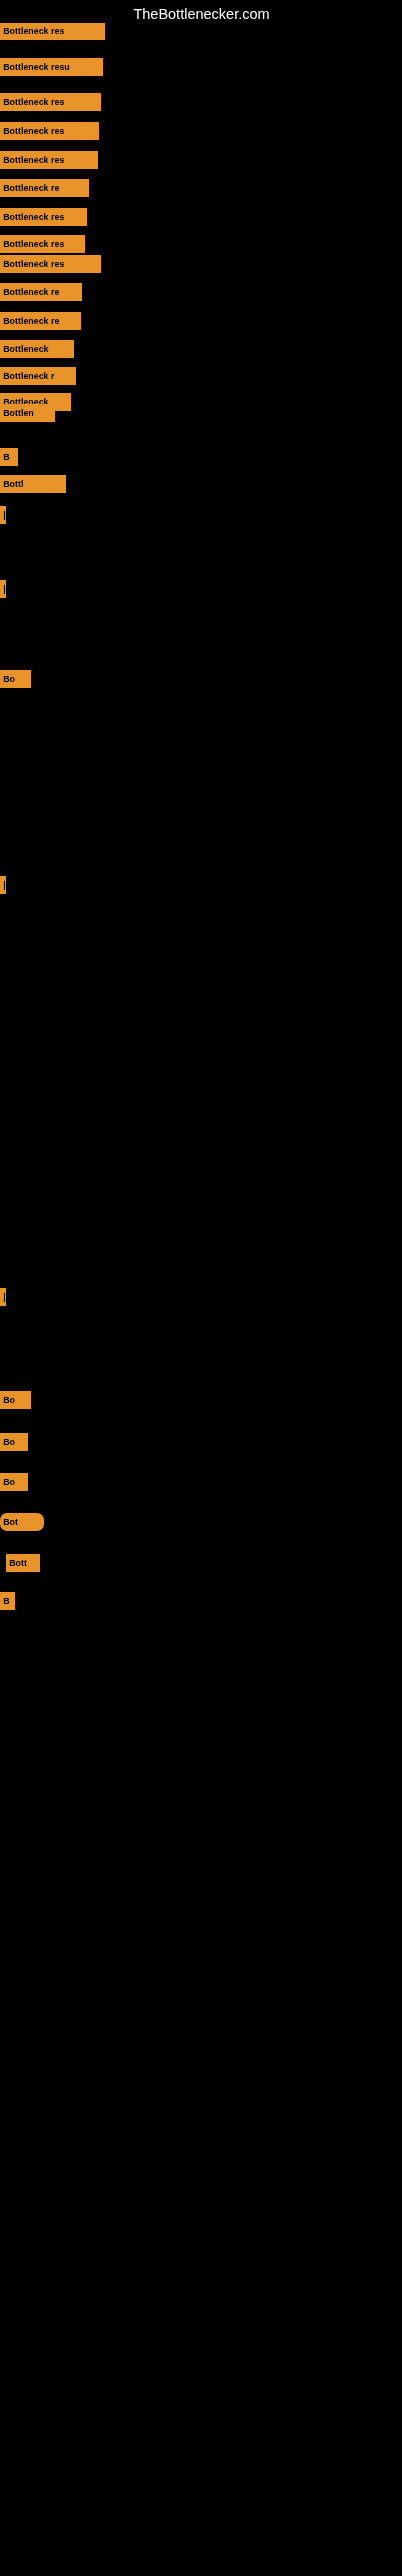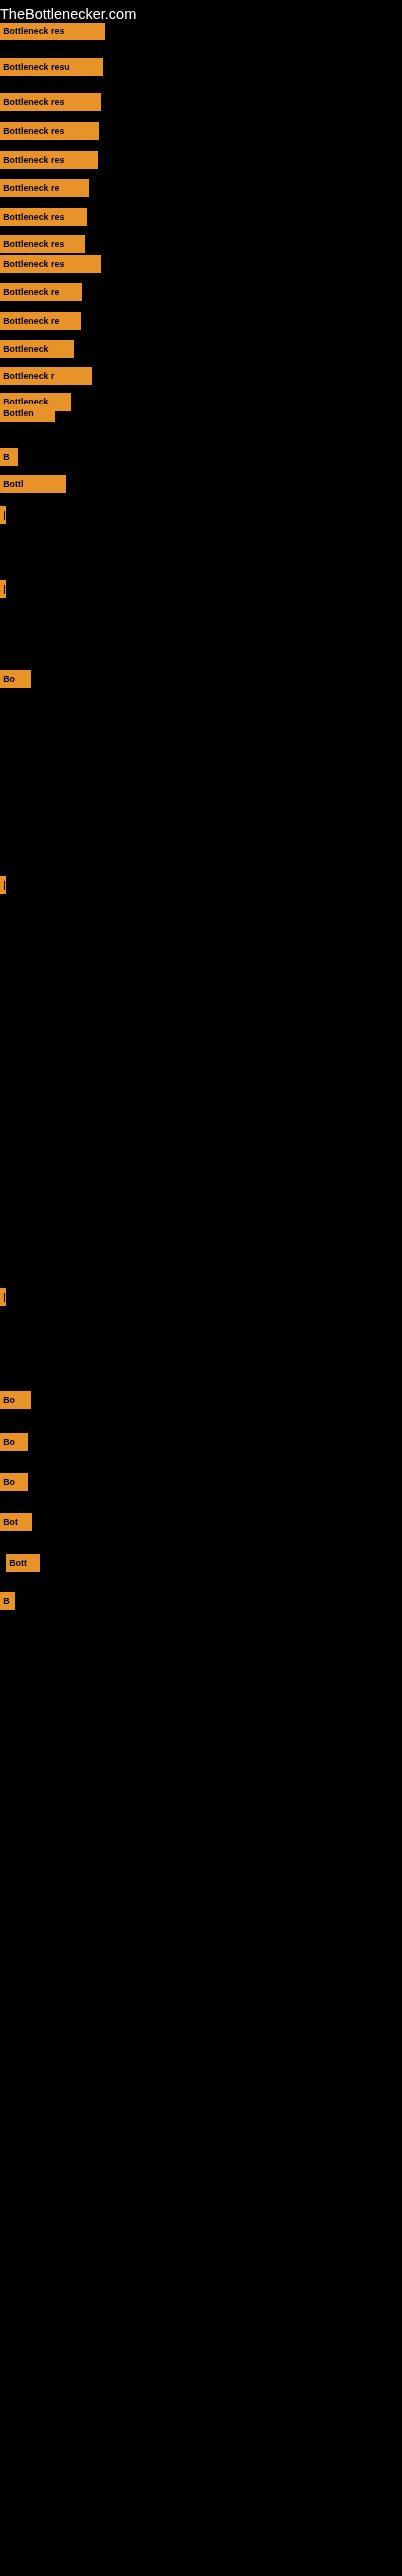--- a/index.html
+++ b/index.html
@@ -12,20 +12,21 @@
       background-color: #000000;
       width: 403px;
       min-height: 2576px;
       font-family: Arial, sans-serif;
       position: relative;
     }
 
     .site-title {
       color: #ffffff;
       font-size: 14.5px;
+      text-align: center;
       padding: 6.4px 0;
       width: 100%;
     }
 
     .bottleneck-bar {
       position: absolute;
       background-color: #e8922a;
       color: #000000;
       font-size: 8.9px;
       font-weight: bold;
@@ -49,30 +50,30 @@
     <div class="bottleneck-bar" style="top: 93px; width: 101px;">Bottleneck res</div>
     <div class="bottleneck-bar" style="top: 122px; width: 99px;">Bottleneck res</div>
     <div class="bottleneck-bar" style="top: 151px; width: 98px;">Bottleneck res</div>
     <div class="bottleneck-bar" style="top: 179px; width: 89px;">Bottleneck re</div>
     <div class="bottleneck-bar" style="top: 208px; width: 87px;">Bottleneck res</div>
     <div class="bottleneck-bar" style="top: 235px; width: 85px;">Bottleneck res</div>
     <div class="bottleneck-bar" style="top: 255px; width: 101px;">Bottleneck res</div>
     <div class="bottleneck-bar" style="top: 283px; width: 82px;">Bottleneck re</div>
     <div class="bottleneck-bar" style="top: 312px; width: 81px;">Bottleneck re</div>
     <div class="bottleneck-bar" style="top: 340px; width: 74px;">Bottleneck</div>
-    <div class="bottleneck-bar" style="top: 367px; width: 92px;">Bottleneck r</div>
+    <div class="bottleneck-bar" style="top: 367px; width: 76px;">Bottleneck r</div>
     <div class="bottleneck-bar" style="top: 393px; width: 71px;">Bottleneck</div>
     <div class="bottleneck-bar" style="top: 404px; width: 55px;">Bottlen</div>
     <div class="bottleneck-bar" style="top: 448px; width: 17.7px;">B</div>
     <div class="bottleneck-bar" style="top: 475px; width: 66px;">Bottl</div>
     <div class="bottleneck-bar" style="top: 506px; width: 6.4px;">|</div>
     <div class="bottleneck-bar" style="top: 580px; width: 6.4px;">|</div>
     <div class="bottleneck-bar" style="top: 670px; width: 31px;">Bo</div>
     <div class="bottleneck-bar" style="top: 876px; width: 6.4px;">|</div>
     <div class="bottleneck-bar" style="top: 1288px; width: 6.4px;">|</div>
     <div class="bottleneck-bar" style="top: 1391px; width: 31px;">Bo</div>
     <div class="bottleneck-bar" style="top: 1433px; width: 28px;">Bo</div>
     <div class="bottleneck-bar" style="top: 1473px; width: 28px;">Bo</div>
-    <div class="bottleneck-bar" style="top: 1513px; width: 32px;">Bot</div>
+    <div class="bottleneck-bar" style="top: 1513px; width: 44px; border-radius: 7px;">Bot</div>
     <div class="bottleneck-bar" style="top: 1554px; width: 34px; margin-left: 6px;">Bott</div>
     <div class="bottleneck-bar" style="top: 1592px; width: 14.5px;">B</div>
   </div>
 
 
 </body></html>

